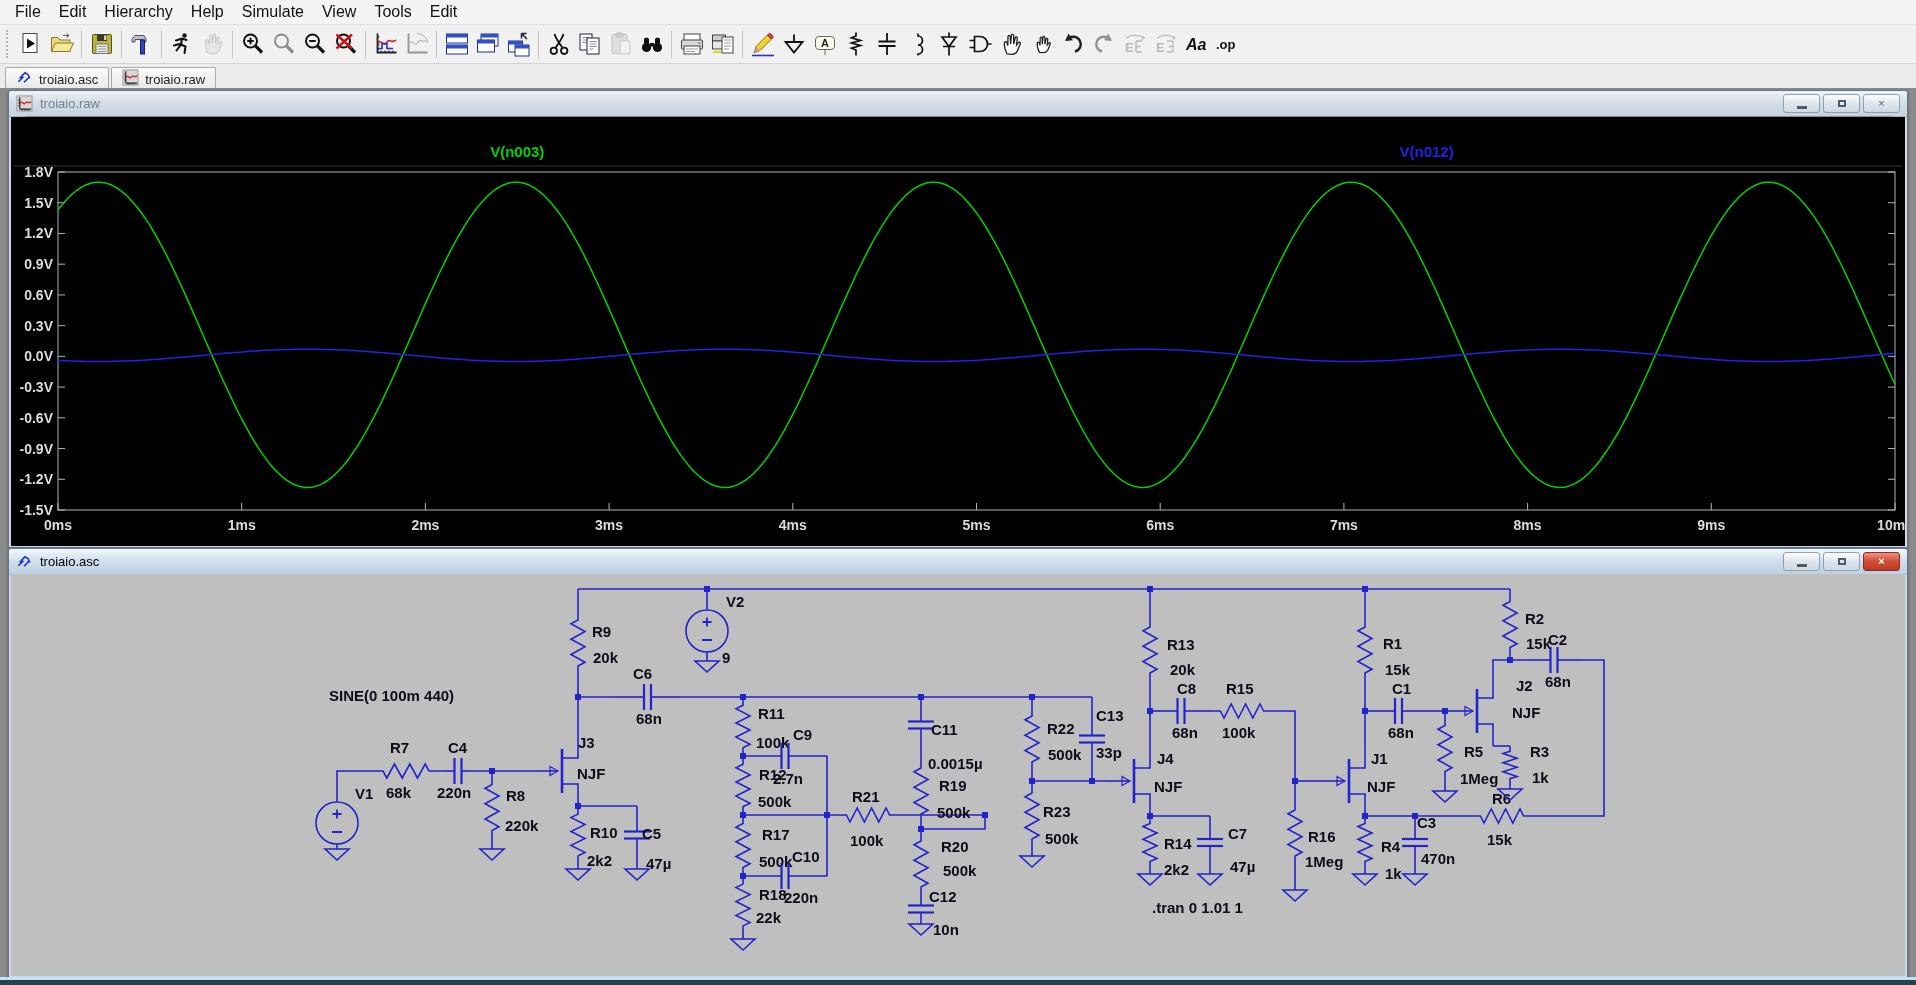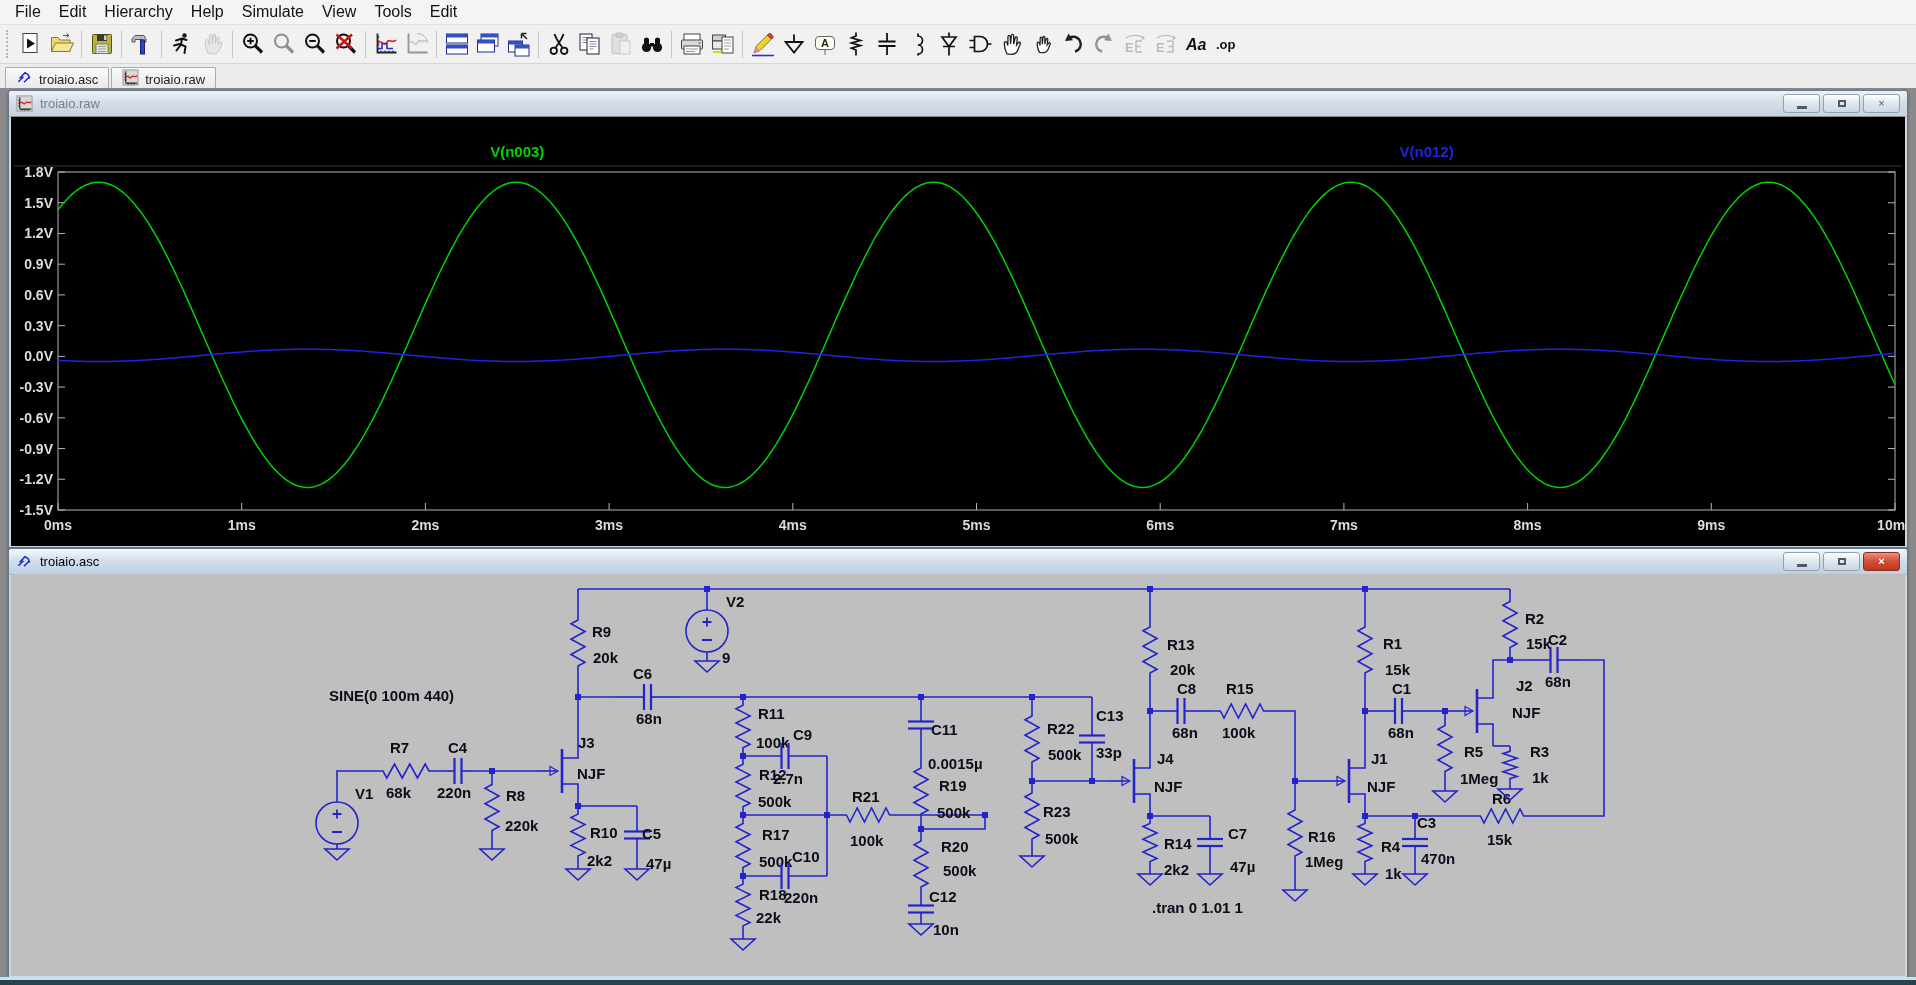--- a/index.html
+++ b/index.html
@@ -354,21 +354,21 @@
         <span class="winbtns">
           <span class="wbtn">
               <span class="mingl"></span>
             </span>
           <span class="wbtn">
               <span class="restgl"></span>
             </span>
           <span class="wbtn">×</span>
         </span>
       </div>
-      <div class="wcontent wave-pane" style="width:1894px;height:429px;">
+      <div class="wcontent wave-pane" style="width:1894px;height:429px;border-radius:19px;">
         <svg id="wave-svg" width="1894" height="429" viewBox="0 0 1894 429">
             <rect x="0" y="0" width="1894" height="429" fill="#000000"></rect>
             <path d="M3 49 H1891" stroke="#3a3a3a"></path>
             <text x="506.25" y="40" text-anchor="middle" font-size="15" font-weight="bold" fill="#00d400">V(n003)</text>
             <text x="1415.565" y="40" text-anchor="middle" font-size="15" font-weight="bold" fill="#2222e8">V(n012)</text>
             <rect x="47" y="55" width="1837" height="338" fill="none" stroke="#b4b4b4"></rect>
             <line x1="47" y1="55" x2="54" y2="55" stroke="#b4b4b4"></line>
             <line x1="1877" y1="55" x2="1884" y2="55" stroke="#b4b4b4"></line>
             <text x="42" y="60" text-anchor="end" font-size="14" font-weight="bold" fill="#dcdcdc">1.8V</text>
             <line x1="47" y1="85.72727272727272" x2="54" y2="85.72727272727272" stroke="#b4b4b4"></line>

